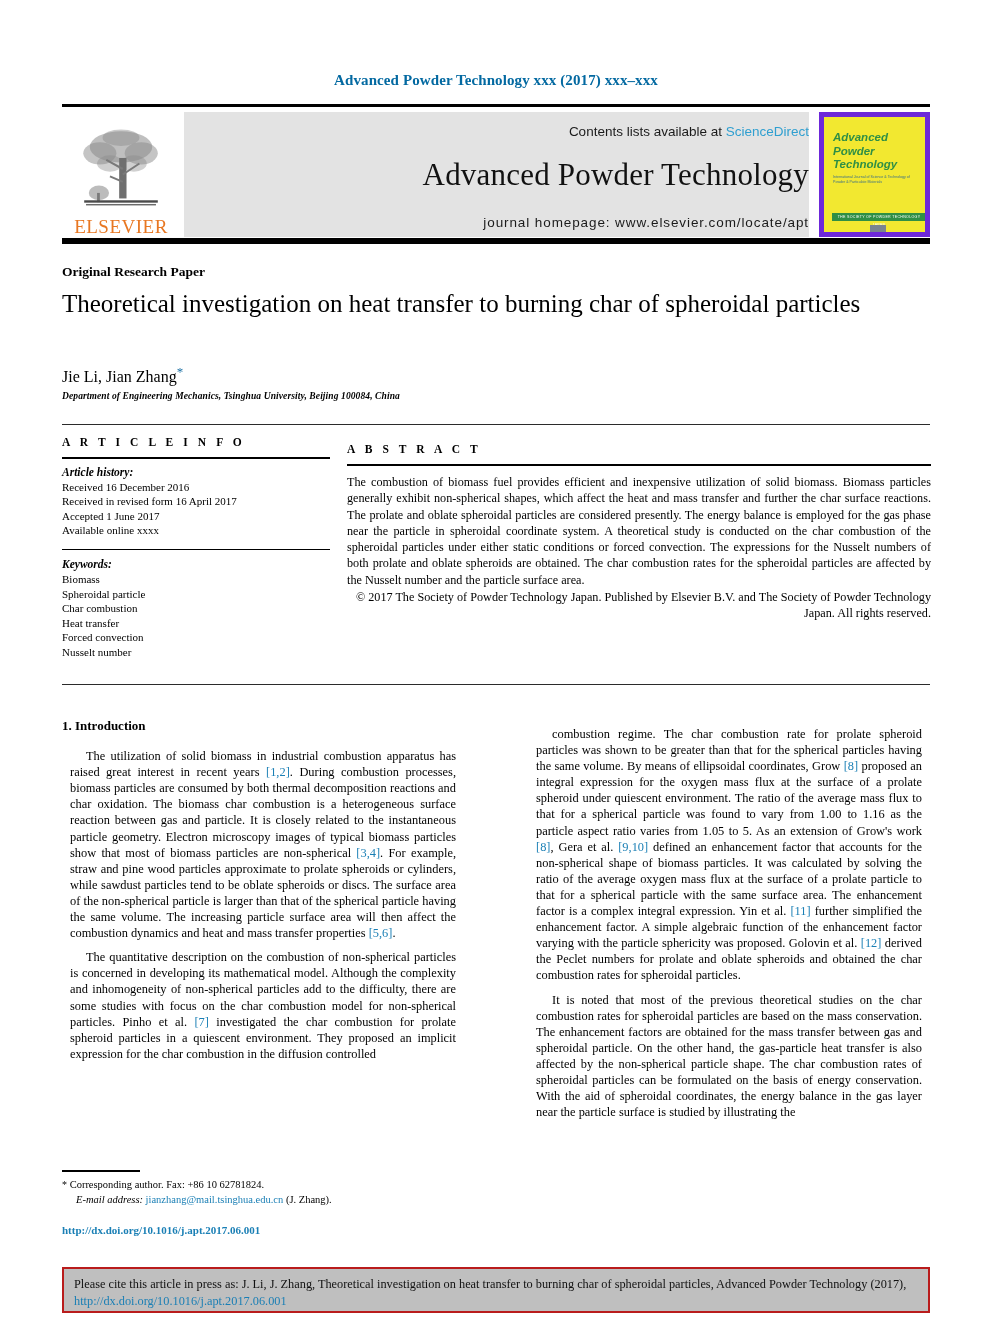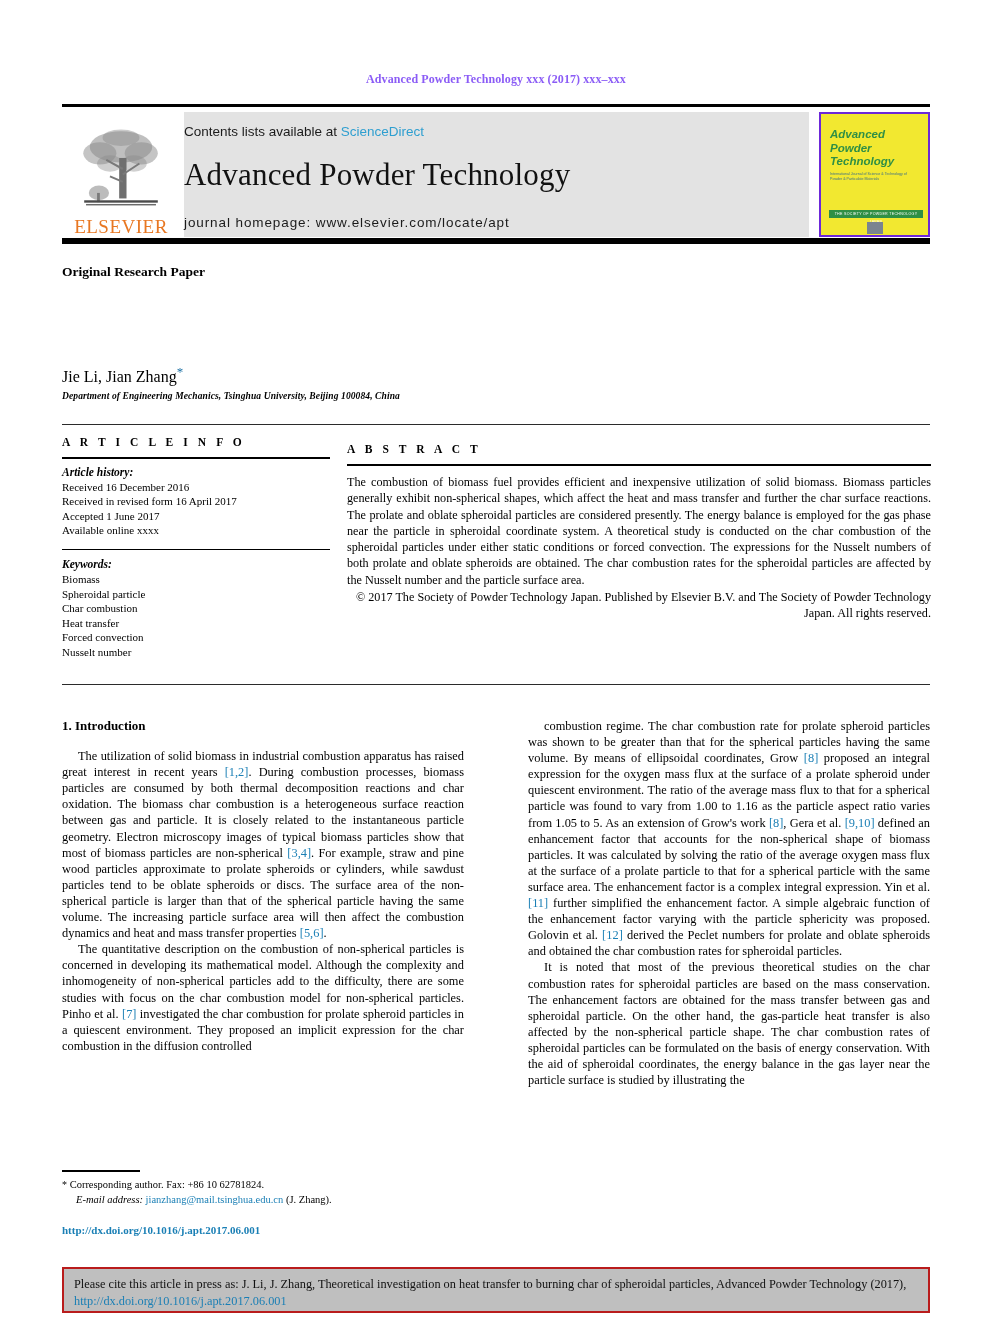--- a/index.html
+++ b/index.html
@@ -42,22 +42,22 @@
   }
 
   
   .runhead {
     position: absolute;
     left: 0; top: 72px;
     width: 992px;
     text-align: center;
     font-family: "Liberation Serif", serif;
     font-weight: bold;
-    font-size: 12px;
-    color: #8b5cf6;
+    font-size: 15px;
+    color: #0369a1;
     letter-spacing: 0.1px;
   }
 
   
   .masthead-rule-top {
     position: absolute;
     left: 62px; top: 104px;
     width: 868px; height: 2.5px;
     background: #000;
   }
@@ -92,21 +92,21 @@
     color: #e87722;
     margin-top: 1px;
   }
   .journal-band {
     position: absolute;
     left: 122px; top: 5px;
     width: 625px; height: 125px;
     background: #e3e3e3;
     display: flex;
     flex-direction: column;
-    align-items: flex-start;
+    align-items: flex-end;
   }
   .contents-line {
     margin-top: 12px;
     font-family: "Liberation Sans", sans-serif;
     font-size: 13.5px;
     color: #1b1b1b;
   }
   .contents-line .sd {
     color: #2f9fd0;
   }
@@ -123,21 +123,21 @@
     font-size: 13.5px;
     letter-spacing: 0.9px;
     color: #1b1b1b;
   }
   
   .cover {
     position: absolute;
     left: 757px; top: 5px;
     width: 111px; height: 125px;
     background: #f2e830;
-    border: 2px solid #6d28d9;
+    border: 5px solid #6d28d9;
     box-sizing: border-box;
     overflow: hidden;
   }
   .cover-title {
     position: absolute;
     left: 9px; top: 14px;
     font-family: "Liberation Sans", sans-serif;
     font-style: italic;
     font-weight: bold;
     font-size: 11.5px;
@@ -302,21 +302,21 @@
     text-justify: inter-word;
   }
   .col-left  { left: 62px;  }
   .col-right { left: 528px; }
   .sec-title {
     font-weight: bold;
     font-size: 13px;
     margin: 0 0 14px 0;
   }
   .col p {
-    margin: 0;
+    margin: 8px;
     text-indent: 16px;
   }
   .ref { color: #1a7fb5; }
 
   
   .fn-rule {
     position: absolute;
     left: 62px; top: 1170px;
     width: 78px; height: 1.6px;
     background: #000;
@@ -419,20 +419,21 @@
       <div class="cover-sub">International Journal of Science &amp; Technology of Powder &amp; Particulate Materials</div>
       <div class="cover-bar">
         <span class="cover-bar-text">THE SOCIETY OF POWDER TECHNOLOGY JAPAN</span>
       </div>
       <div class="cover-mark"></div>
     </div>
   </div>
   <div class="masthead-rule-bottom"></div>
 
   <div class="art-type">Original Research Paper</div>
+  <div class="art-title">Theoretical investigation on heat transfer to burning char of spheroidal particles</div>
   <div class="authors">
     <span>Jie Li, Jian Zhang</span><span class="star">*</span>
   </div>
   <div class="affil">Department of Engineering Mechanics, Tsinghua University, Beijing 100084, China</div>
 
   <div class="panel-rule-top"></div>
 
   <div class="info-col">
     <div class="hdr">A R T I C L E     I N F O</div>
     <div class="hdr-rule"></div>

